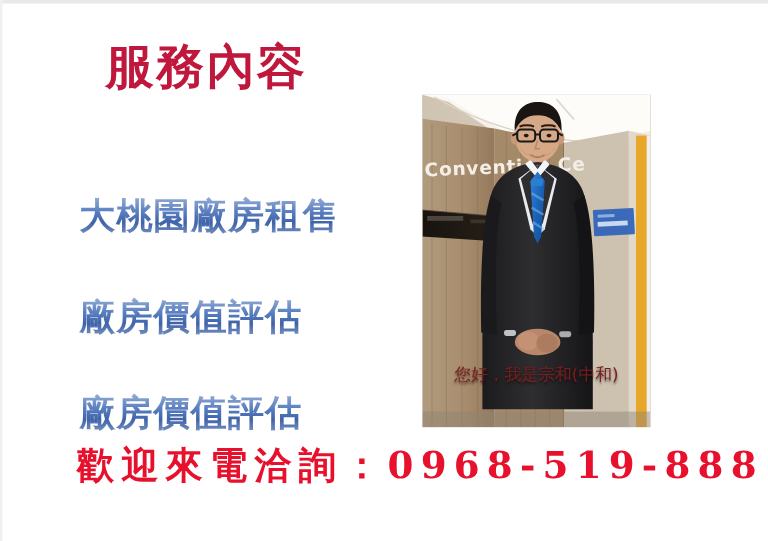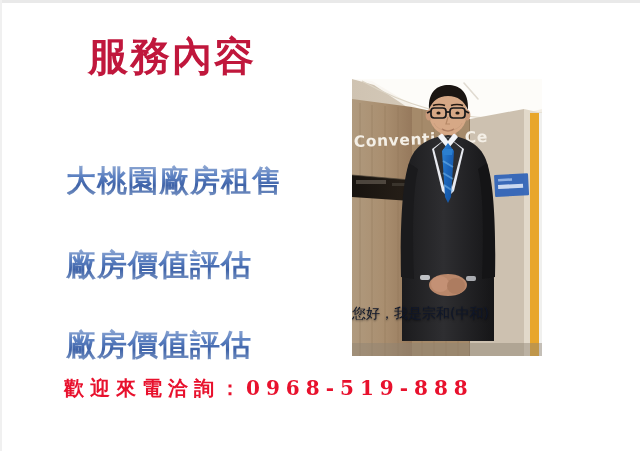--- a/index.html
+++ b/index.html
@@ -79,21 +79,21 @@
   .bullet.b1 { top: 130px; }
   .bullet.b2 { top: 214px; }
   .bullet.b3 { top: 294px; }
 
   
   .phone-line {
     position: absolute;
     left: 64px;
     top: 370px;
     font-family: "DejaVu Serif", "Liberation Serif", serif;
-    font-size: 20px;
+    font-size: 31px;
     line-height: 36px;
     font-weight: 700;
     letter-spacing: 6px;
     color: #e8112d;
     white-space: nowrap;
   }
 
   
   .photo {
     position: absolute;
@@ -105,26 +105,26 @@
     background: #bdaa96;
     z-index: 10;
   }
   .photo svg { display: block; width: 190px; height: 277px; }
 
   .photo-caption {
     position: absolute;
     left: 0;
     top: 224px;
     width: 190px;
-    text-align: left;
+    text-align: center;
     font-family: "DejaVu Sans", "Liberation Sans", sans-serif;
     font-size: 14px;
     line-height: 20px;
     font-weight: 400;
-    color: #0f172a;
+    color: #7f1d1d;
     text-shadow: 0 1px 2px rgba(0,0,0,0.55);
     white-space: nowrap;
     z-index: 20;
   }
 </style>
 </head>
 <body>
 
 <div id="slide">
 

